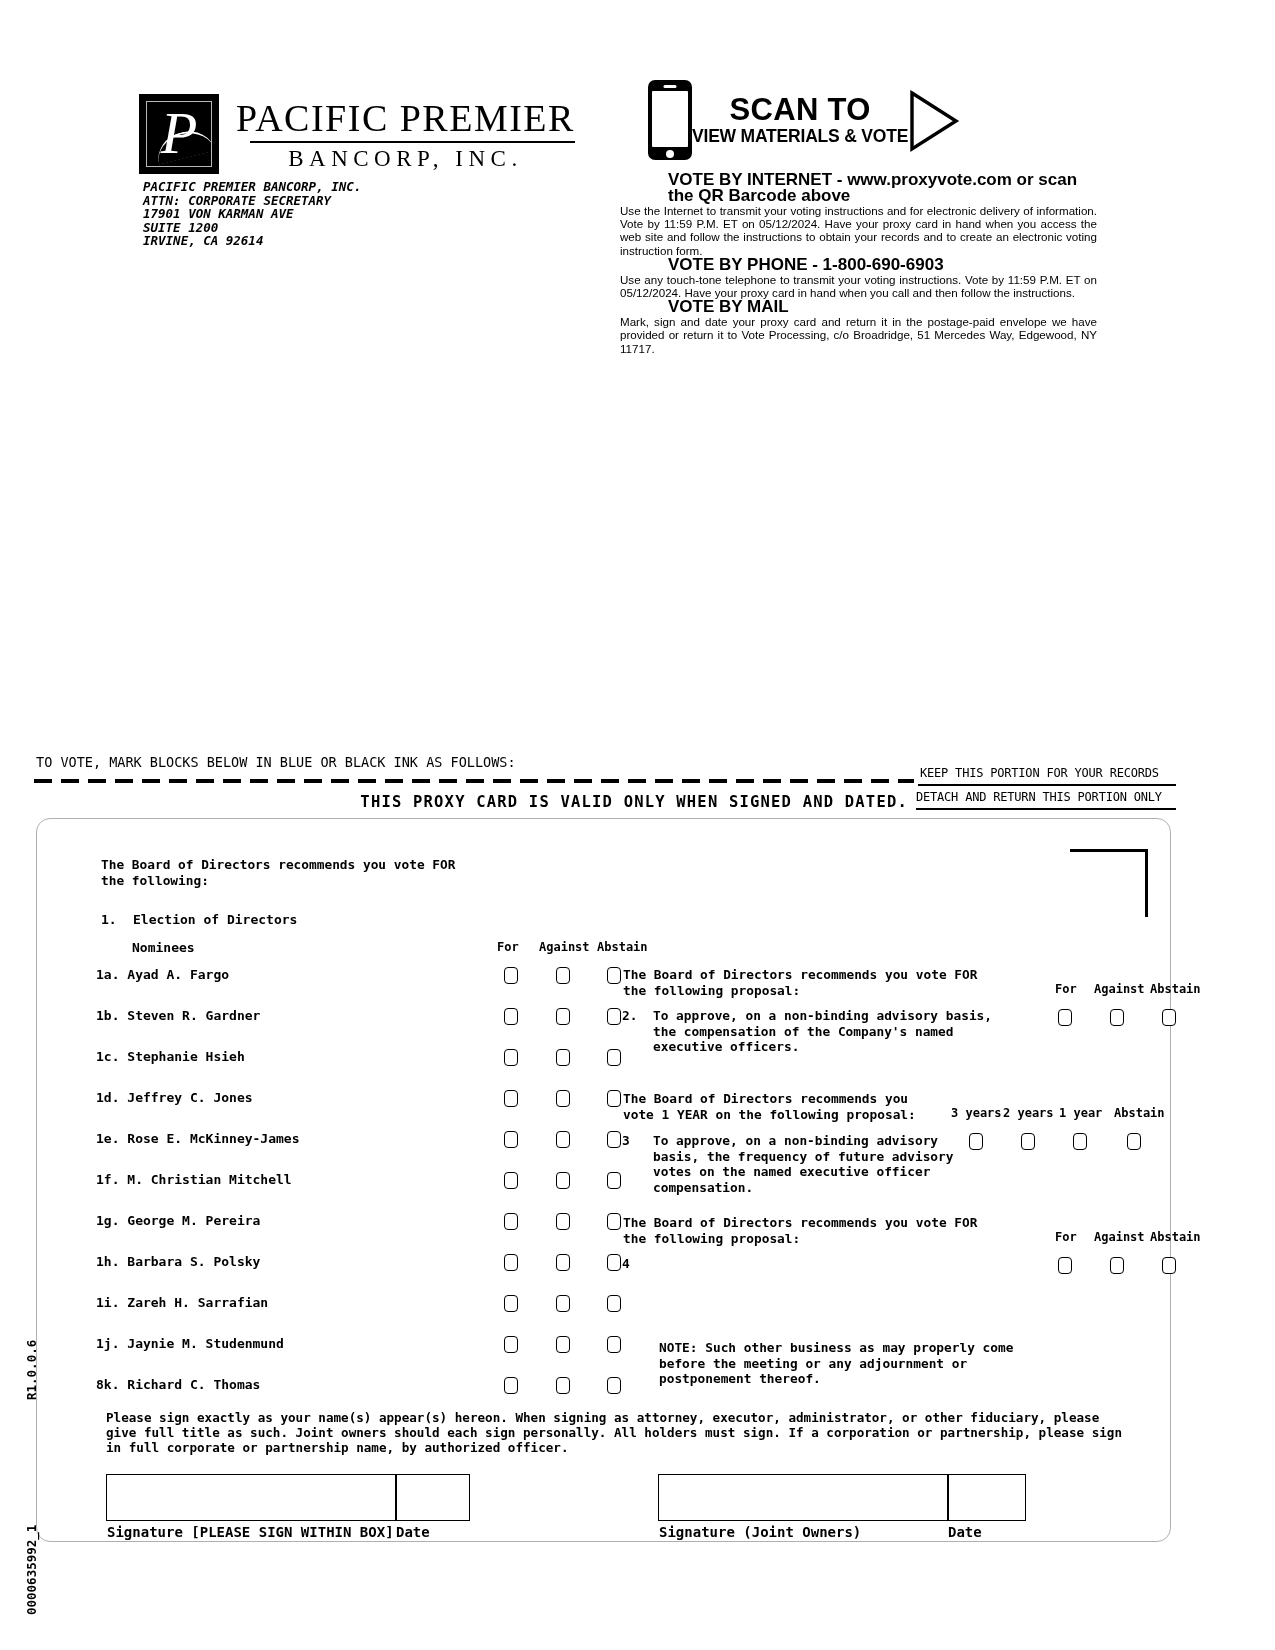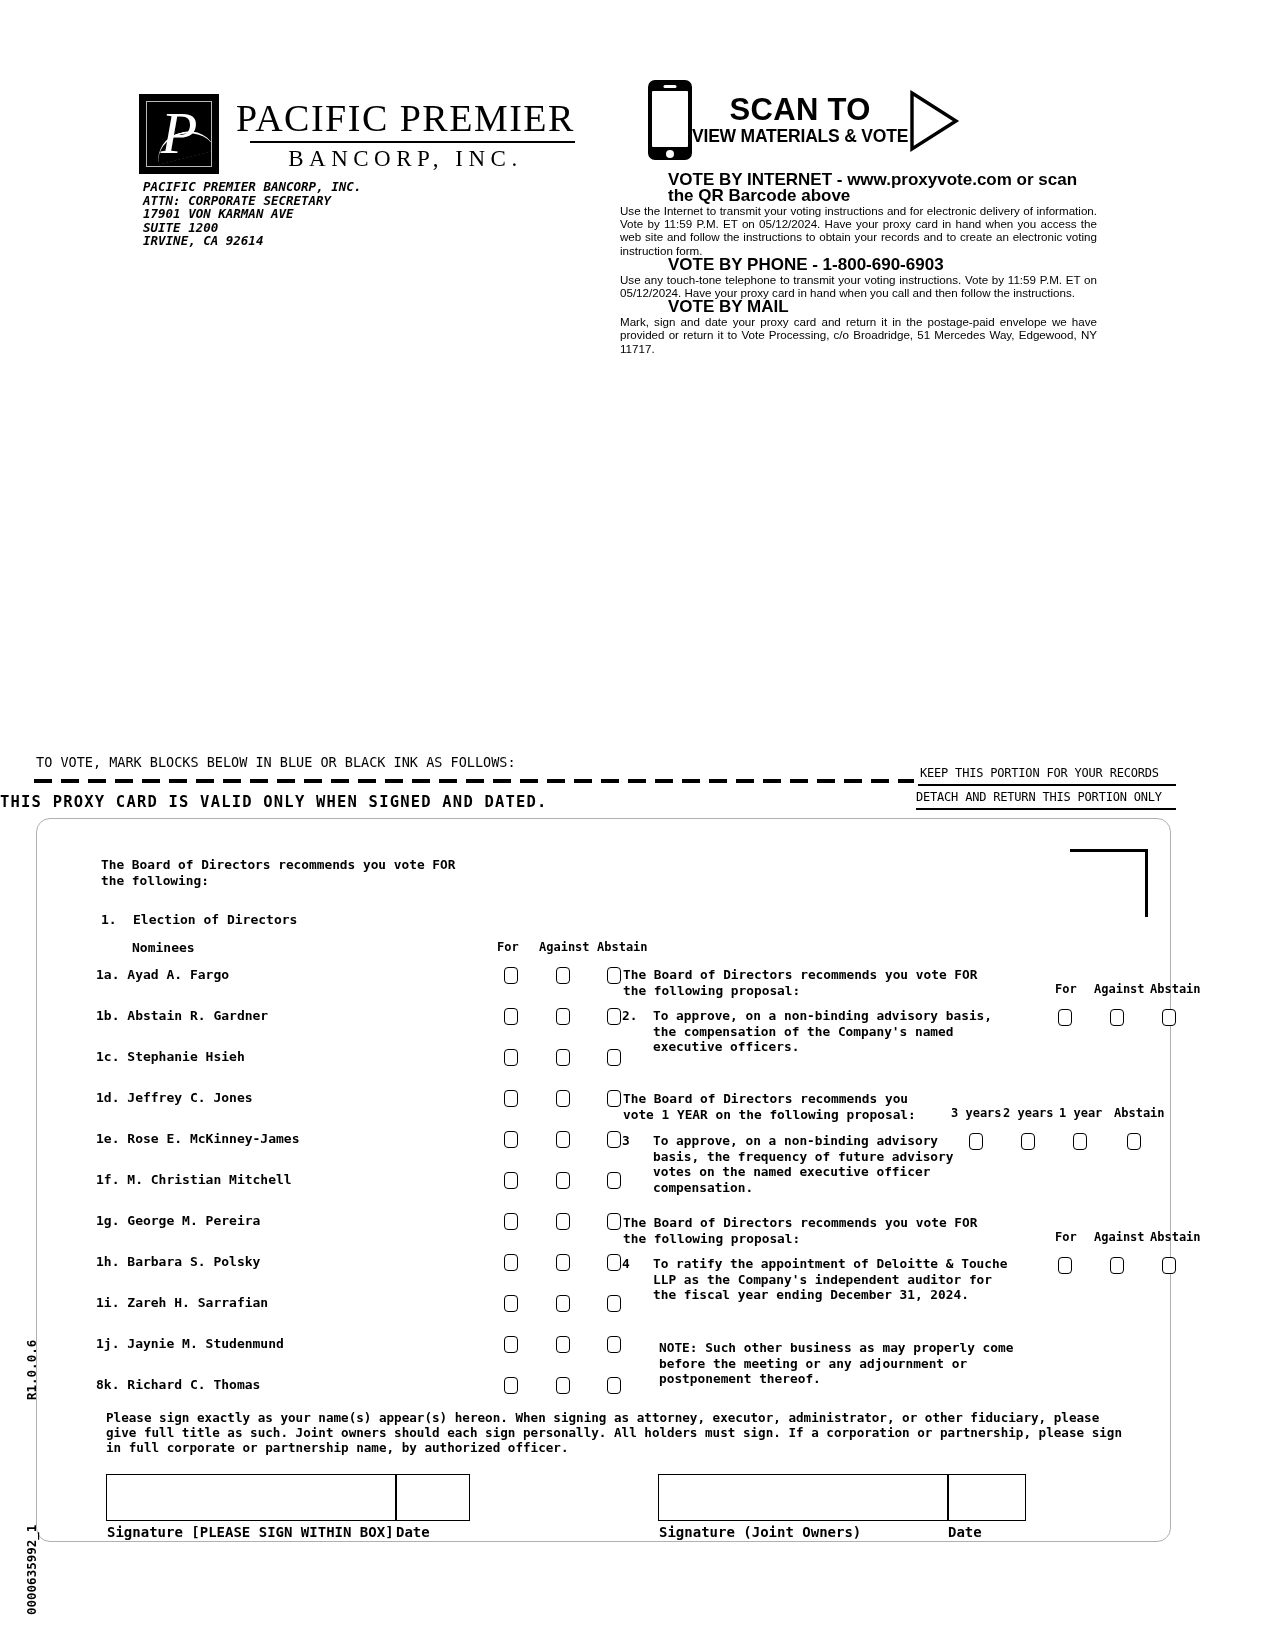--- a/index.html
+++ b/index.html
@@ -104,21 +104,21 @@
   #keep-portion {
     position:absolute; left:920px; top:766px;
     font-family:"DejaVu Sans Mono", monospace; font-size:12px; letter-spacing:-0.2px;
   }
   #keep-rule { position:absolute; left:918px; top:784px; width:258px; border-top:2px solid #000; }
   #detach-portion {
     position:absolute; left:916px; top:790px;
     font-family:"DejaVu Sans Mono", monospace; font-size:12px; letter-spacing:-0.2px;
   }
   #proxy-valid {
-    position:absolute; left:0; top:793px; width:908px; text-align:left;
+    position:absolute; left:0; top:793px; width:908px; text-align:right;
     font-family:"DejaVu Sans Mono", monospace; font-size:15.5px; font-weight:bold;
     letter-spacing:1.2px;
   }
   #detach-rule { position:absolute; left:916px; top:808px; width:260px; border-top:2px solid #000; }
 
   
   #ballot-card {
     position:absolute; left:36px; top:818px; width:1135px; height:724px;
     border:1.5px solid #b0b0b0; border-radius:14px; background:#fff;
   }
@@ -297,21 +297,21 @@
   <div class="col-hd" id="hd-against">Against</div>
   <div class="col-hd" id="hd-abstain">Abstain</div>
 
   <div class="nominee-row" style="top:148px">
     <div class="nominee-label"><span>1a.</span> <span>Ayad A. Fargo</span></div>
     <div class="chk c-for"></div>
     <div class="chk c-against"></div>
     <div class="chk c-abstain"></div>
   </div>
   <div class="nominee-row" style="top:189px">
-    <div class="nominee-label"><span>1b.</span> <span>Abstain R. Gardner</span></div>
+    <div class="nominee-label"><span>1b.</span> <span>Steven R. Gardner</span></div>
     <div class="chk c-for"></div>
     <div class="chk c-against"></div>
     <div class="chk c-abstain"></div>
   </div>
   <div class="nominee-row" style="top:230px">
     <div class="nominee-label"><span>1c.</span> <span>Stephanie Hsieh</span></div>
     <div class="chk c-for"></div>
     <div class="chk c-against"></div>
     <div class="chk c-abstain"></div>
   </div>
@@ -387,21 +387,20 @@
   <div class="rchk" style="left:984px; top:314px;"></div>
   <div class="rchk" style="left:1036px; top:314px;"></div>
   <div class="rchk" style="left:1090px; top:314px;"></div>
 
   <div class="prop-rec" style="left: 586px; top: 396px; width: 360px; white-space: pre;">The Board of Directors recommends you vote FOR
 the following proposal:</div>
   <div class="rhd" style="left:1018px; top:411px;">For</div>
   <div class="rhd" style="left:1057px; top:411px;">Against</div>
   <div class="rhd" style="left:1113px; top:411px;">Abstain</div>
   <div class="prop-num" style="left:585px; top:437px;">4</div>
-  <div class="prop-body" style="left:616px; top:437px; width:366px;">To ratify the appointment of Deloitte &amp; Touche LLP as the Company's independent auditor for the fiscal year ending December 31, 2024.</div>
   <div class="rchk" style="left:1021px; top:438px;"></div>
   <div class="rchk" style="left:1073px; top:438px;"></div>
   <div class="rchk" style="left:1125px; top:438px;"></div>
 
   <div id="note-block">NOTE: Such other business as may properly come before the meeting or any adjournment or postponement thereof.</div>
 
   <div id="sign-instructions">Please sign exactly as your name(s) appear(s) hereon. When signing as attorney, executor, administrator, or other fiduciary, please give full title as such. Joint owners should each sign personally. All holders must sign. If a corporation or partnership, please sign in full corporate or partnership name, by authorized officer.</div>
 
   <div class="sigbox" id="sig1"></div>
   <div class="sigbox" id="sig1d"></div>

